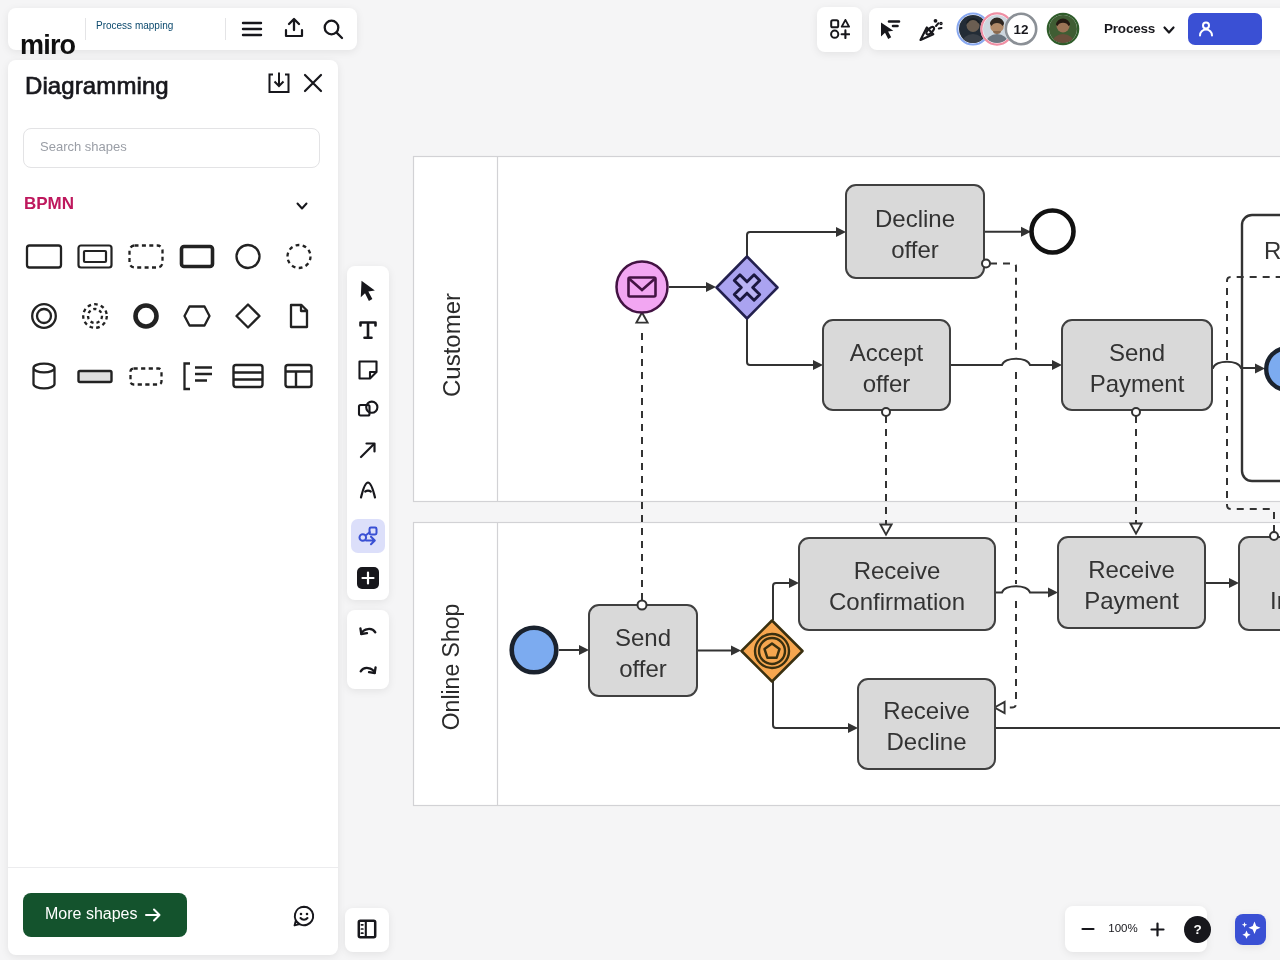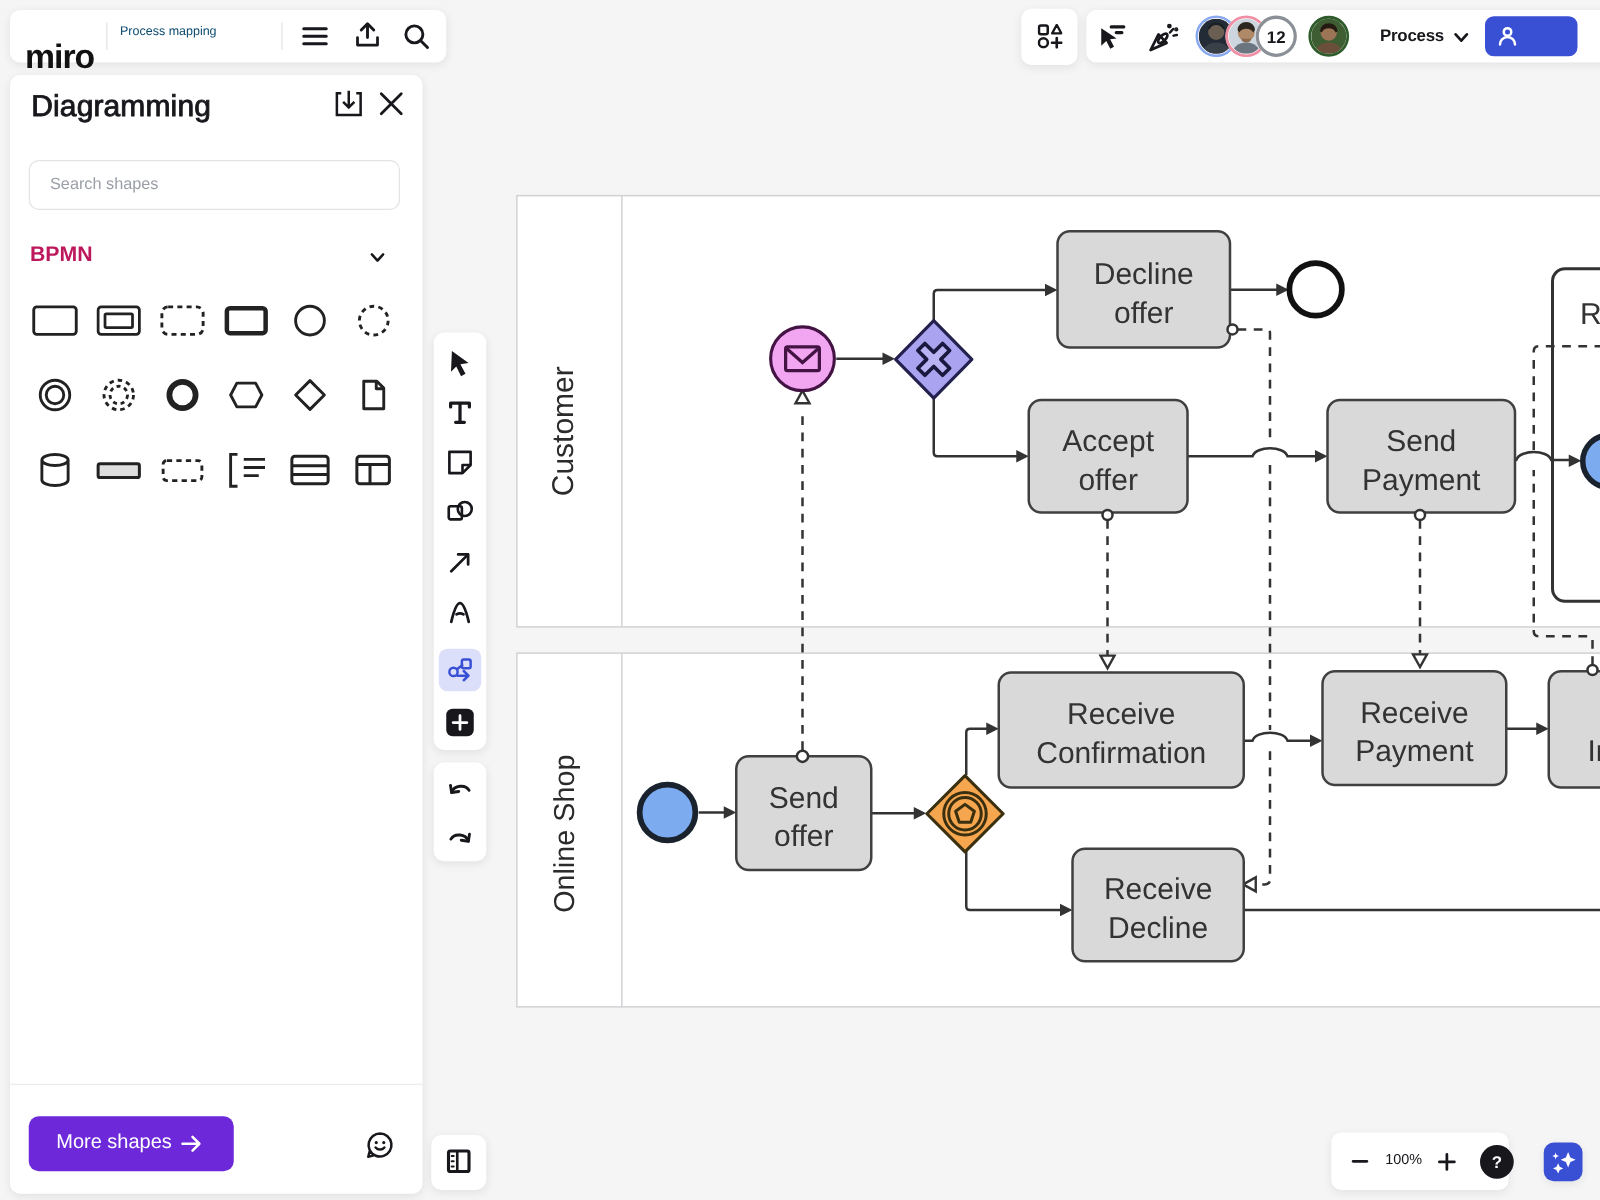--- a/index.html
+++ b/index.html
@@ -178,21 +178,21 @@
           <rect x="214.5" y="126" width="29" height="22" rx="2.5"></rect>
           <path d="M214.5,133.5 H243.5 M214.5,140.5 H243.5"></path>
         </g>
       <g stroke-width="2.4">
           <rect x="266.5" y="126" width="26" height="22" rx="2.5"></rect>
           <path d="M266.5,132.5 H292.5 M277,132.5 V148"></path>
         </g>
     </svg>
   </div>
   <div style="position:absolute;left:0;top:807px;width:330px;height:1px;background:#ececee;"></div>
-  <div style="position:absolute;left:15px;top:833px;width:164px;height:44px;background:#6d28d9;border-radius:8px;color:#fff;font-size:16px;">
+  <div style="position:absolute;left:15px;top:833px;width:164px;height:44px;background:#14532d;border-radius:8px;color:#fff;font-size:16px;">
     <span style="position:absolute;left:22px;top:12px;">More shapes</span>
     <svg style="position:absolute;left:120px;top:12px;" width="20" height="20" viewBox="0 0 20 20" fill="none" stroke="#ffffff" stroke-width="2" stroke-linecap="round" stroke-linejoin="round">
         <path d="M3,10 H16.5 M11,4.5 L16.5,10 L11,15.5"></path>
       </svg>
   </div>
   <svg style="position:absolute;left:284px;top:844px;" width="24" height="24" viewBox="0 0 24 24" fill="none" stroke="#17171c" stroke-width="2">
     <path d="M12,2.8 a9.2,9.2 0 1,1 -8.1,13.6 L2.6,21.4 L7.7,20.1 A9.2,9.2 0 0,1 12,2.8 Z" stroke-linejoin="round"></path>
     <circle cx="9" cy="10" r="0.6" fill="#17171c" stroke-width="1.4"></circle>
     <circle cx="15" cy="10" r="0.6" fill="#17171c" stroke-width="1.4"></circle>
     <path d="M8.5,14 a4.5,4.5 0 0,0 7,0" stroke-linecap="round"></path>

